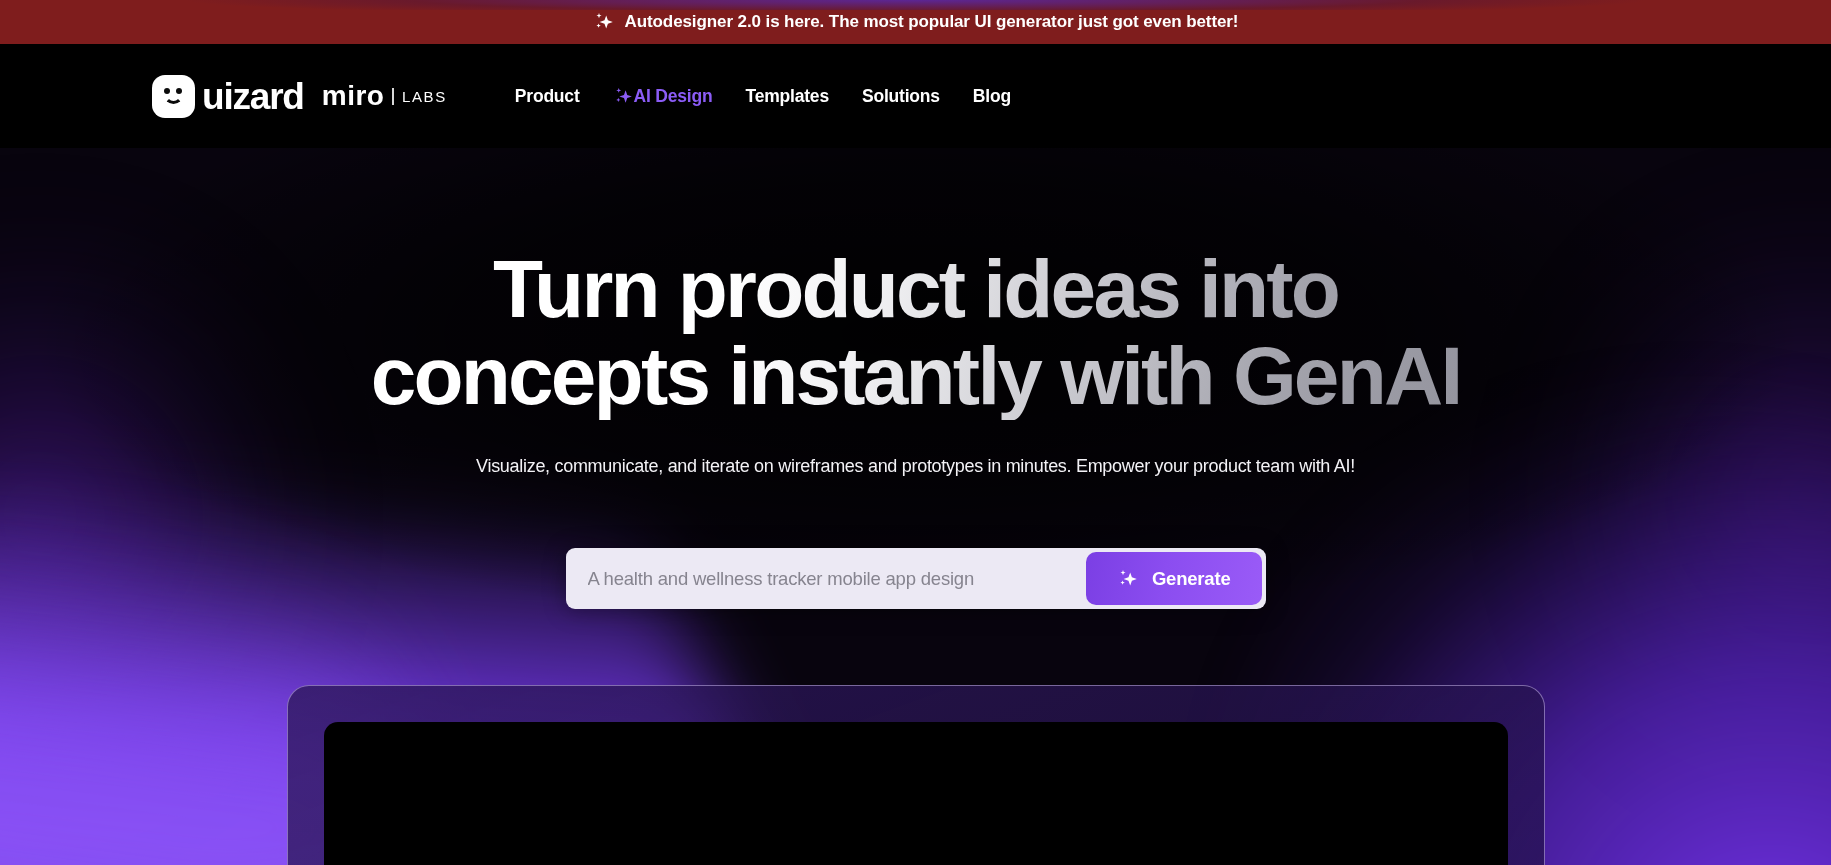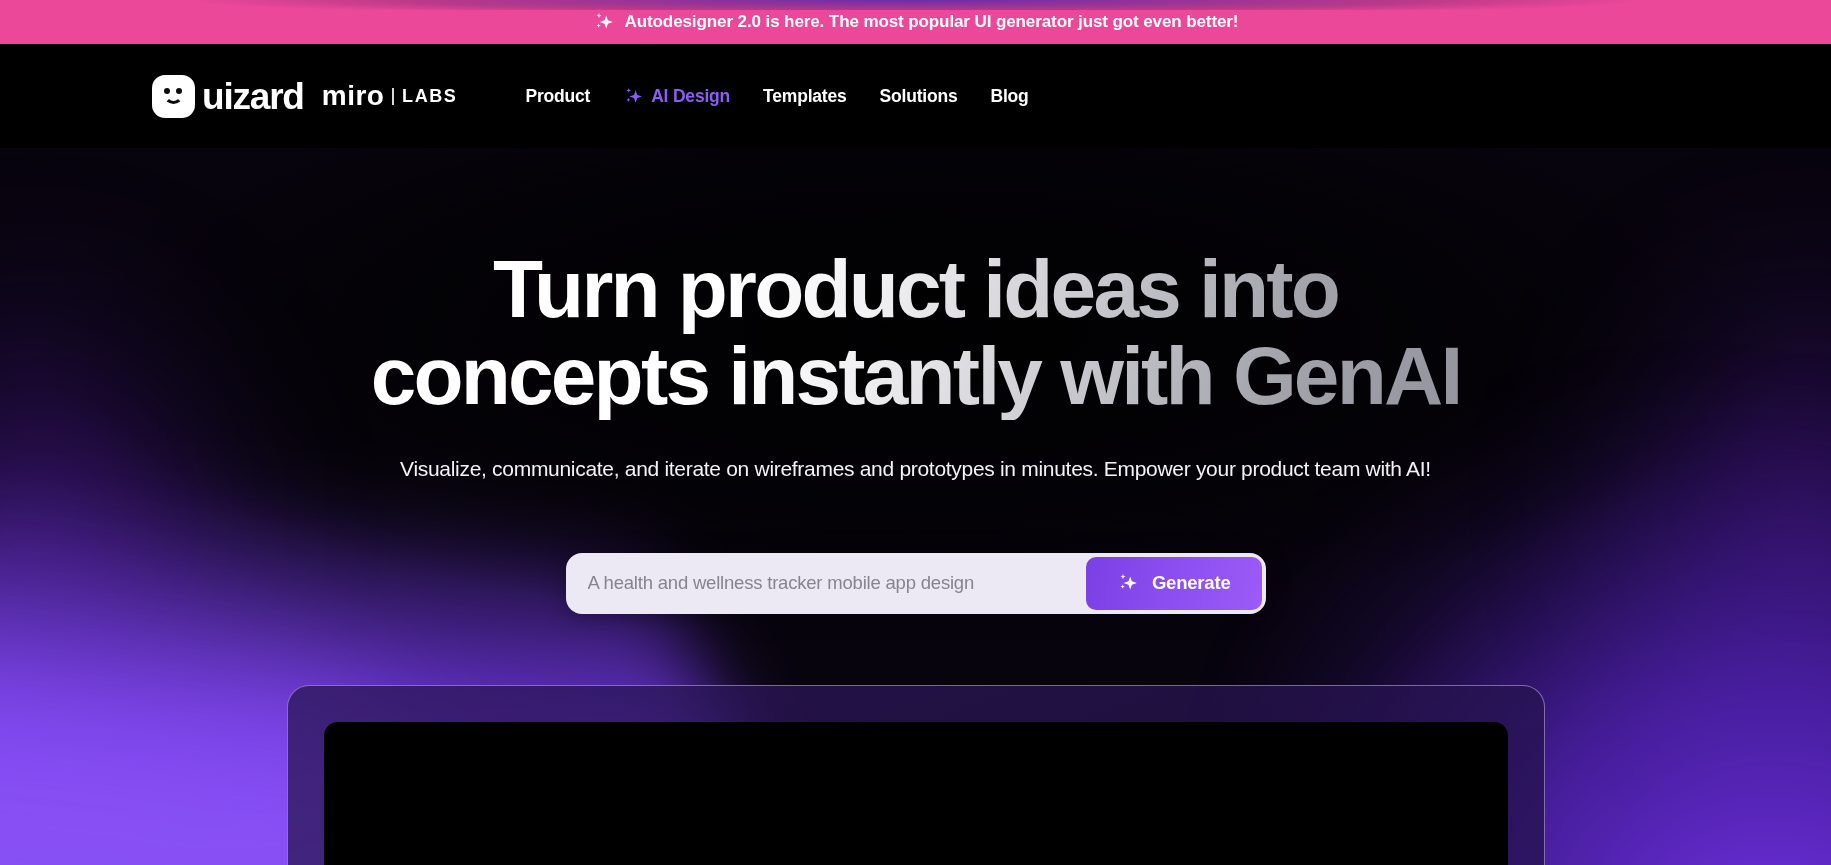--- a/index.html
+++ b/index.html
@@ -7,21 +7,21 @@
     width:1831px; height:865px;
     background:#000;
     font-family:"Liberation Sans", sans-serif;
     overflow:hidden;
   }
 
   
   .banner{
     position:relative;
     height:44px;
-    background:#ec4899;
+    background:#7f1d1d;
     display:flex; align-items:center; justify-content:center;
     gap:10px;
     z-index:5;
   }
   .banner-glow{
     position:absolute; left:0; right:0; top:0; height:10px;
     background:radial-gradient(ellipse 50% 200% at 50% 0%, rgba(86,40,170,.85), rgba(40,14,86,.25) 55%, rgba(0,0,0,0) 80%);
     pointer-events:none;
   }
   .banner-text{
@@ -63,29 +63,29 @@
   .logo-word{
     color:#fff; font-size:37px; font-weight:bold; letter-spacing:-1.2px;
     line-height:1;
   }
   .miro{
     display:flex; align-items:center; gap:8px;
     color:#fff;
   }
   .miro-word{ font-size:28px; font-weight:bold; letter-spacing:.5px; }
   .miro-bar{ width:1.6px; height:17px; background:#fff; opacity:.85; }
-  .miro-labs{ font-size:18px; font-weight:bold; letter-spacing:1.6px; }
+  .miro-labs{ font-size:15px; font-weight:normal; letter-spacing:1.6px; }
 
   .nav-left{ display:flex; align-items:center; gap:33px; margin-left:68px; }
   .nav-right{ display:flex; align-items:center; gap:32px; margin-left:auto; }
   .nav-item{
     color:#fff; font-size:17.5px; font-weight:bold; white-space:nowrap;
     letter-spacing:-.2px; cursor:pointer;
   }
-  .nav-item.ai{ color:#8B5CF6; display:flex; align-items:center; gap:7px; }
+  .nav-item.ai{ color:#8B5CF6; display:flex; align-items:center; }
   .signup{
     background:linear-gradient(180deg,#2F93FB 0%,#1E86F7 100%);
     color:#fff; font-size:17.5px; font-weight:bold;
     padding:13px 24px; border-radius:10px; border:none;
     white-space:nowrap; cursor:pointer; letter-spacing:-.2px;
     margin-left:28px;
   }
 
   
   .hero{
@@ -140,31 +140,31 @@
   .headline{
     font-size:82px; font-weight:bold; line-height:1.06;
     letter-spacing:-2.8px; text-align:center;
     max-width:1120px;
     background:linear-gradient(105deg,#ffffff 0%,#ffffff 32%,#f2f2f4 45%,#c9c9cf 64%,#a3a3ac 82%,#93939d 100%);
     -webkit-background-clip:text; background-clip:text;
     -webkit-text-fill-color:transparent; color:transparent;
   }
   .subhead{
     margin-top:34px;
-    font-size:21px; line-height:1.42; text-align:center;
+    font-size:18px; line-height:1.42; text-align:center;
     color:#f3f2f6; max-width:1245px; letter-spacing:-.3px;
   }
 
   
   .prompt{
     margin-top:69px;
     display:flex; align-items:center;
     width:700px; height:61px;
     background:#ECE9F4;
-    border-radius:16px;
+    border-radius:9px;
     padding:4px;
     box-shadow:0 2px 22px rgba(0,0,0,.35);
   }
   .prompt-input{
     flex:1; height:100%; border:none; outline:none; background:transparent;
     font-family:"Liberation Sans", sans-serif;
     font-size:18.5px; color:#3b3a44; padding:0 18px; letter-spacing:-.2px;
   }
   .prompt-input::placeholder{ color:#86848f; }
   .generate{

